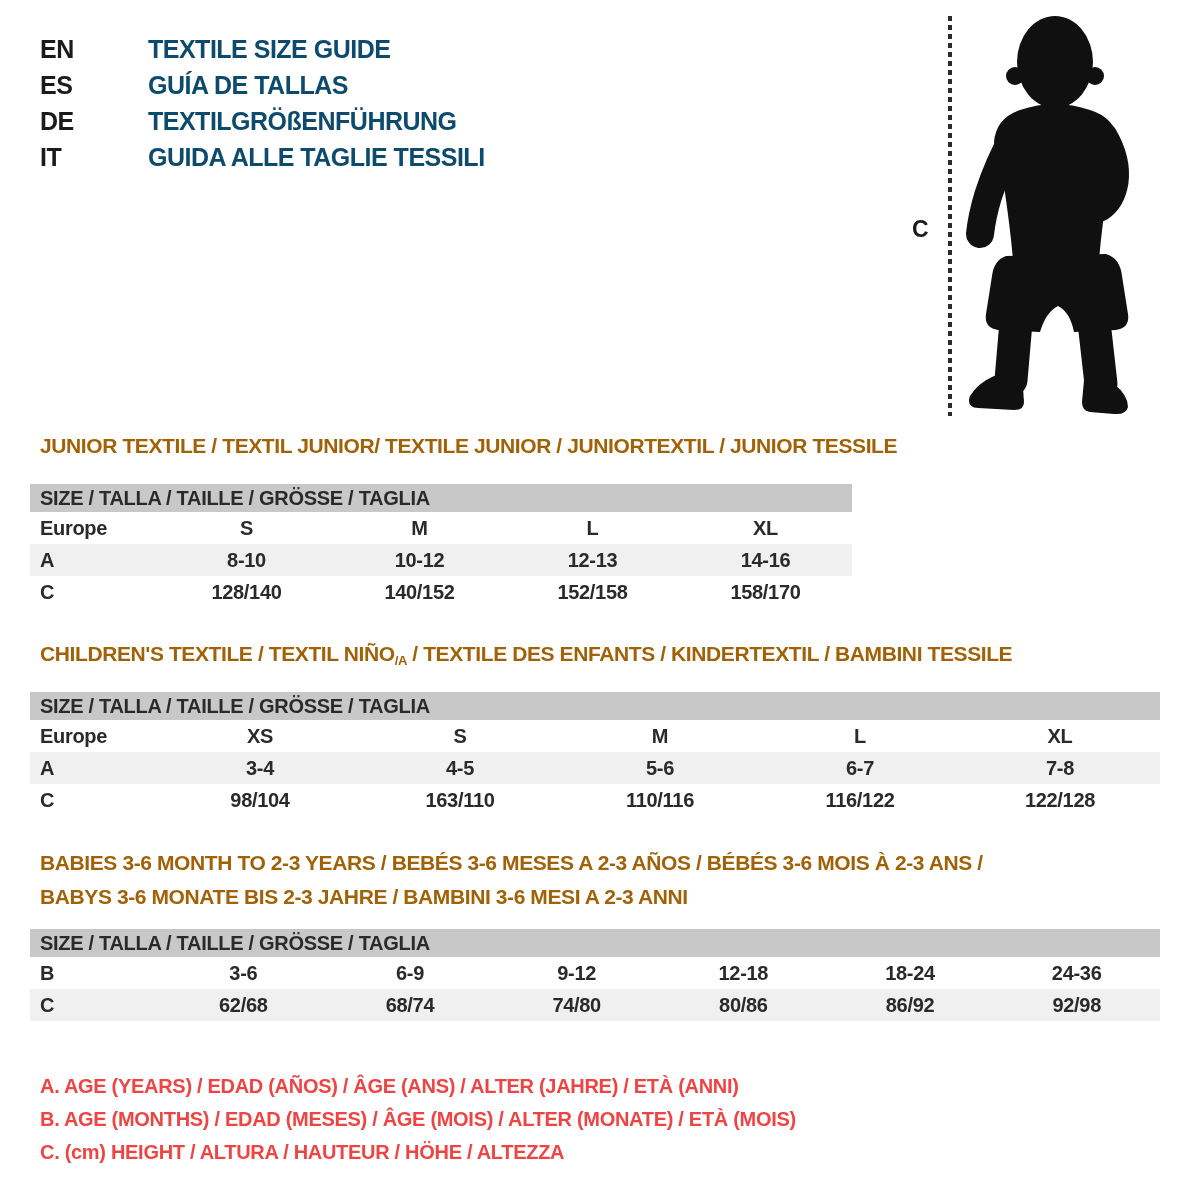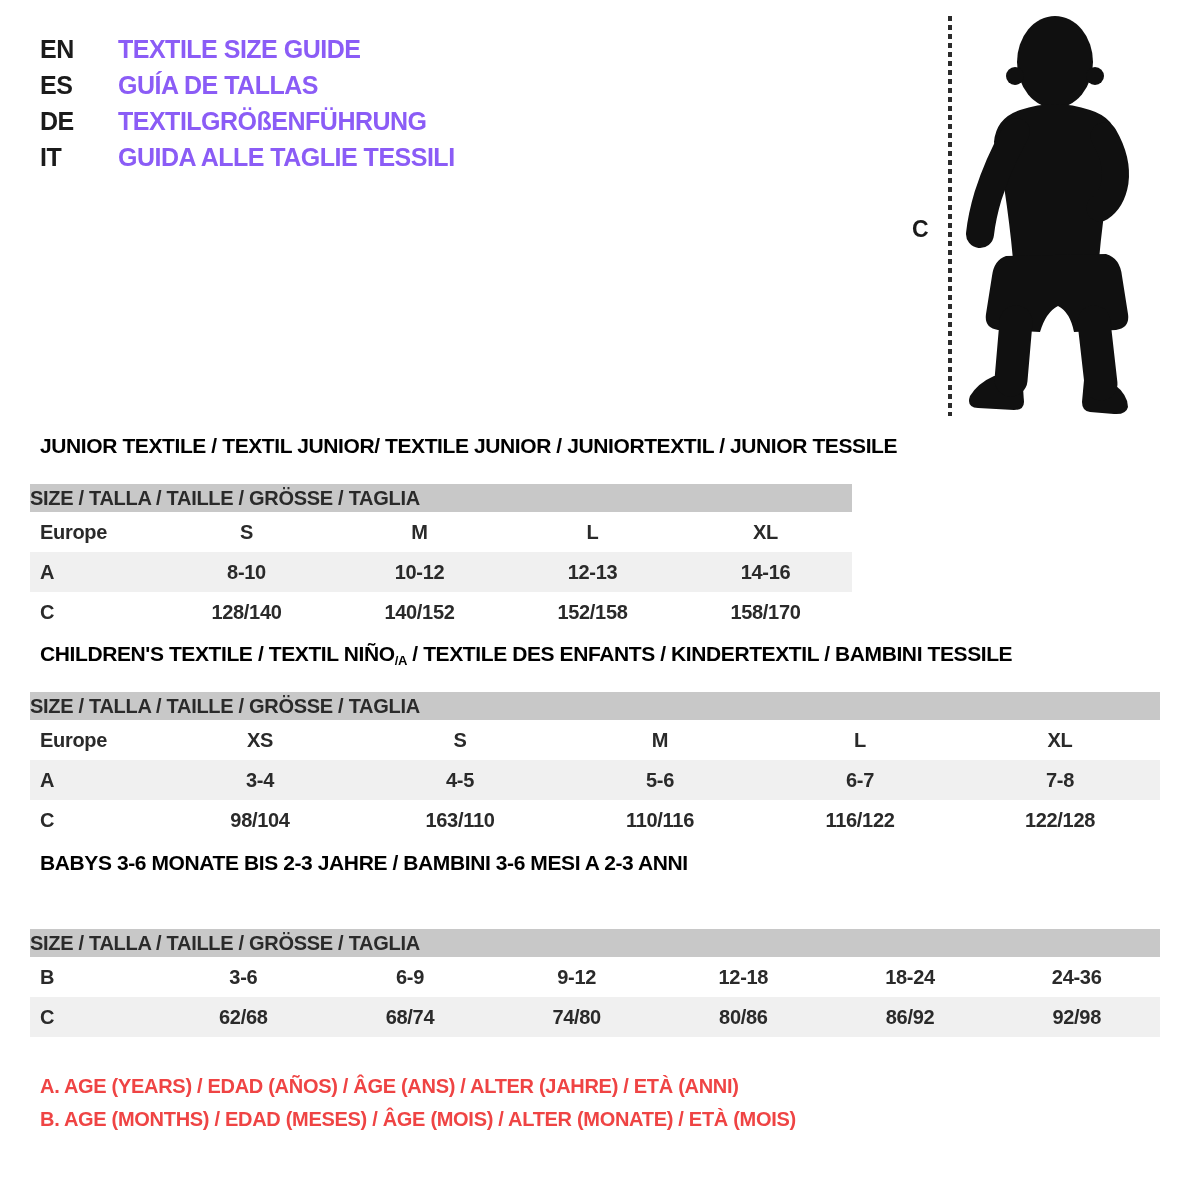--- a/index.html
+++ b/index.html
@@ -5,39 +5,39 @@
   html,body{margin:0;padding:0;background:#ffffff;}
   body{width:1200px;height:1200px;overflow:hidden;
        font-family:"Liberation Sans", sans-serif;
        -webkit-font-smoothing:antialiased;}
   .page{position:relative;width:1200px;height:1200px;background:#ffffff;color:#1d1d1d;}
 
   
   .lang-block{position:absolute;left:40px;top:28px;}
   .lang-row{display:flex;height:36px;align-items:flex-end;}
   .lang-code{width:78px;font-size:25px;font-weight:700;letter-spacing:-0.5px;color:#1b1b1b;}
-  .lang-title{font-size:25px;font-weight:700;letter-spacing:-0.5px;color:#8b5cf6;white-space:nowrap;}
+  .lang-title{font-size:25px;font-weight:700;letter-spacing:-0.5px;color:#0c4a6e;white-space:nowrap;margin-left:30px;}
 
   
   .dash-line{position:absolute;left:948px;top:16px;width:4px;height:400px;
              background:repeating-linear-gradient(to bottom,#2b2b2b 0 5px,transparent 5px 9px);}
   .c-label{position:absolute;left:912px;top:216px;font-size:23px;font-weight:700;color:#1b1b1b;}
   .toddler{position:absolute;left:958px;top:14px;}
 
   
   .sec-heading{position:absolute;left:40px;font-size:21px;font-weight:700;
-               letter-spacing:-0.4px;color:#000000;white-space:nowrap;}
+               letter-spacing:-0.4px;color:#a16207;white-space:nowrap;}
   .sub{font-size:0.62em;position:relative;top:4px;font-weight:700;}
 
   
   .size-table{position:absolute;left:30px;}
   .size-bar{height:28px;background:#c8c8c8;display:flex;align-items:center;
-            box-sizing:border-box;font-size:20px;font-weight:700;
+            padding-left:10px;box-sizing:border-box;font-size:20px;font-weight:700;
             letter-spacing:-0.3px;color:#2a2a2a;}
-  .trow{display:flex;height:40px;align-items:center;font-size:20px;font-weight:700;
+  .trow{display:flex;height:32px;align-items:center;font-size:20px;font-weight:700;
         letter-spacing:-0.3px;color:#2a2a2a;}
   .trow.alt{background:#f0f0f0;}
   .c0{width:130px;padding-left:10px;box-sizing:border-box;text-align:left;}
   .c{flex:1;text-align:center;}
 
   
   .legend{position:absolute;left:40px;top:1070px;}
   .legend-line{height:33px;display:flex;align-items:center;font-size:20px;font-weight:700;
                letter-spacing:-0.3px;color:#ef4444;white-space:nowrap;}
 </style>
@@ -136,20 +136,21 @@
       <span class="c0">C</span>
       <span class="c">98/104</span>
       <span class="c">163/110</span>
       <span class="c">110/116</span>
       <span class="c">116/122</span>
       <span class="c">122/128</span>
     </div>
   </div>
 
   <div class="sec-heading" style="top:846px;line-height:34px;">
+    <div>BABIES 3-6 MONTH TO 2-3 YEARS / BEBÉS 3-6 MESES A 2-3 AÑOS / BÉBÉS 3-6 MOIS À 2-3 ANS /</div>
     <div>BABYS 3-6 MONATE BIS 2-3 JAHRE / BAMBINI 3-6 MESI A 2-3 ANNI</div>
   </div>
   <div class="size-table" style="top:929px;width:1130px;">
     <div class="size-bar">SIZE / TALLA / TAILLE / GRÖSSE / TAGLIA</div>
     <div class="trow">
       <span class="c0">B</span>
       <span class="c">3-6</span>
       <span class="c">6-9</span>
       <span class="c">9-12</span>
       <span class="c">12-18</span>
@@ -163,15 +164,16 @@
       <span class="c">74/80</span>
       <span class="c">80/86</span>
       <span class="c">86/92</span>
       <span class="c">92/98</span>
     </div>
   </div>
 
   <div class="legend">
     <div class="legend-line">A. AGE (YEARS) / EDAD (AÑOS) / ÂGE (ANS) / ALTER (JAHRE) / ETÀ (ANNI)</div>
     <div class="legend-line">B. AGE (MONTHS) / EDAD (MESES) / ÂGE (MOIS) / ALTER (MONATE) / ETÀ (MOIS)</div>
+    <div class="legend-line">C. (cm) HEIGHT / ALTURA / HAUTEUR / HÖHE / ALTEZZA</div>
   </div>
 
 </div>
 
 </body></html>

